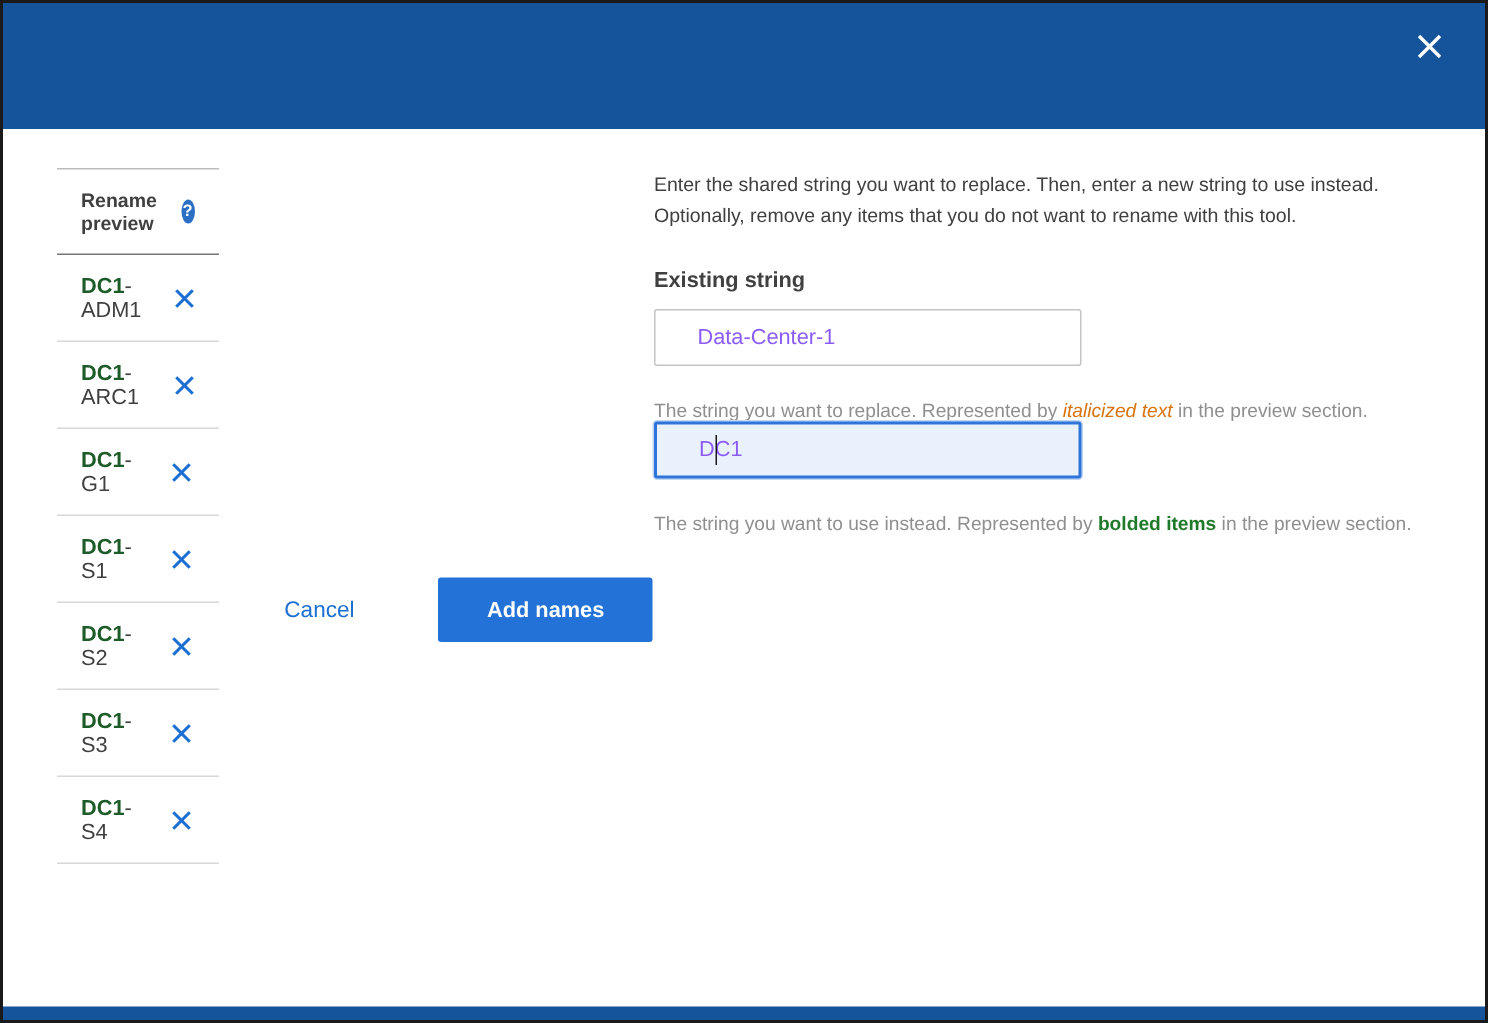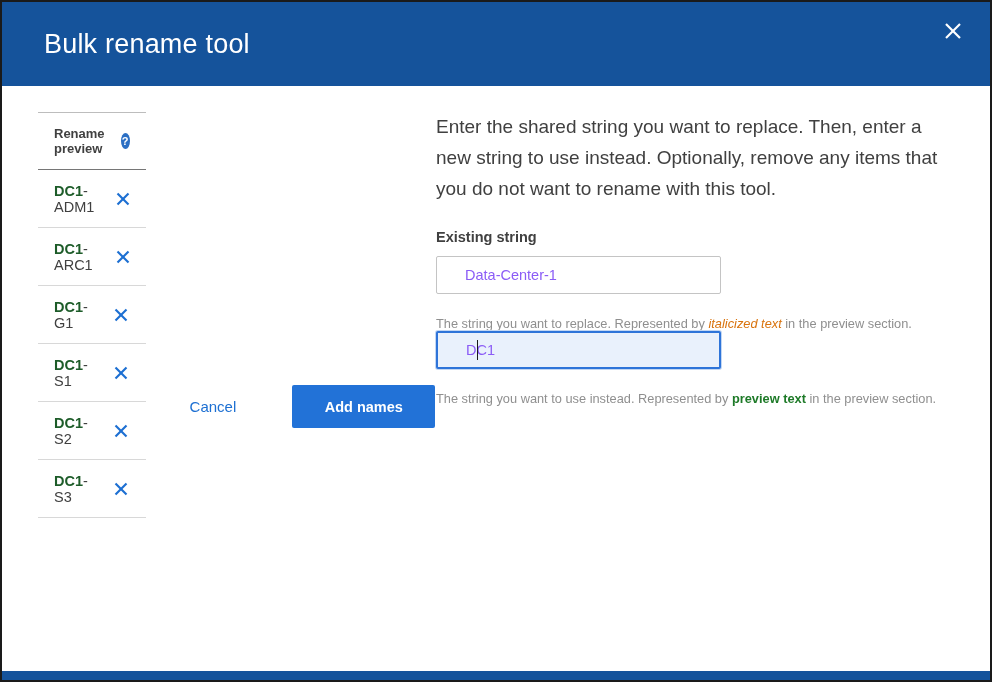--- a/index.html
+++ b/index.html
@@ -51,21 +51,21 @@
     padding: 0 16px; border-bottom: 1px solid #d8d8d8;
     font-size: 14.5px; color: #404040;
   }
   .row .new-part { color: #1d5c29; font-weight: bold; }
   .remove-btn {
     background: none; border: none; cursor: pointer;
     width: 18px; height: 18px; display: inline-flex; align-items: center; justify-content: center;
     padding: 0;
   }
   
-  .intro { font-size: 19px; color: #404040; line-height: 1.62; max-width: 506px; }
+  .intro { font-size: 13px; color: #404040; line-height: 1.62; max-width: 506px; }
   .field-label { font-size: 14.5px; font-weight: bold; color: #404040; margin: 25px 0 11px 0; }
   .field-label.second { margin-top: 33px; }
   .text-input {
     width: 285px; height: 38px;
     border: 1px solid #c4c4c4; border-radius: 2px;
     padding: 0 28px; font-size: 14.5px; color: #8b5cf6;
     font-family: "Liberation Sans", sans-serif;
     background: #ffffff; outline: none; display: block;
   }
   .input-wrap { position: relative; width: 341px; }
@@ -94,21 +94,20 @@
   }
   
   .footer { flex: 0 0 9px; background: #15539b; }
 </style>
 </head>
 <body>
 
 <div class="screen">
 
   <div class="header">
-    <div class="header-title">Bulk rename tool</div>
     <button class="close-btn">
       <svg width="18" height="18" viewBox="0 0 18 18">
         <line x1="2" y1="2" x2="16" y2="16" stroke="#ffffff" stroke-width="2.2"></line>
         <line x1="16" y1="2" x2="2" y2="16" stroke="#ffffff" stroke-width="2.2"></line>
       </svg>
     </button>
   </div>
 
   <div class="content">
 
@@ -172,40 +171,49 @@
   <div class="row">
     <span><strong class="new-part">DC1</strong><span>-S3</span></span>
     <button class="remove-btn">
       <svg width="14" height="14" viewBox="0 0 14 14">
         <line x1="1.5" y1="1.5" x2="12.5" y2="12.5" stroke="#1c6fd2" stroke-width="2.1"></line>
         <line x1="12.5" y1="1.5" x2="1.5" y2="12.5" stroke="#1c6fd2" stroke-width="2.1"></line>
       </svg>
     </button>
   </div>
 
+  <div class="row">
+    <span><strong class="new-part">DC1</strong><span>-S4</span></span>
+    <button class="remove-btn">
+      <svg width="14" height="14" viewBox="0 0 14 14">
+        <line x1="1.5" y1="1.5" x2="12.5" y2="12.5" stroke="#1c6fd2" stroke-width="2.1"></line>
+        <line x1="12.5" y1="1.5" x2="1.5" y2="12.5" stroke="#1c6fd2" stroke-width="2.1"></line>
+      </svg>
+    </button>
+  </div>
 </div>
       </div>
 
       <div class="actions">
         <button class="cancel-link">Cancel</button>
         <button class="submit-btn">Add names</button>
       </div>
     </div>
 
     <div class="right-col">
       <p class="intro">Enter the shared string you want to replace. Then, enter a new string to use instead. Optionally, remove any items that you do not want to rename with this tool.</p>
 
       <div class="field-label">Existing string</div>
       <input class="text-input" type="text" value="Data-Center-1" style="">
       <p class="help-text"><span>The string you want to replace. Represented by </span><em class="em-orange">italicized text</em><span> in the preview section.</span></p>
 
       <div class="input-wrap">
         <input class="text-input focused" type="text" value="DC1" style="">
         <span class="caret"></span>
       </div>
-      <p class="help-text"><span>The string you want to use instead. Represented by </span><strong class="em-green">preview text</strong><span> in the preview section.</span></p>
+      <p class="help-text"><span>The string you want to use instead. Represented by </span><strong class="em-green">bolded items</strong><span> in the preview section.</span></p>
     </div>
 
   </div>
 
   <div class="footer"></div>
 
 </div>
 
 </body></html>

